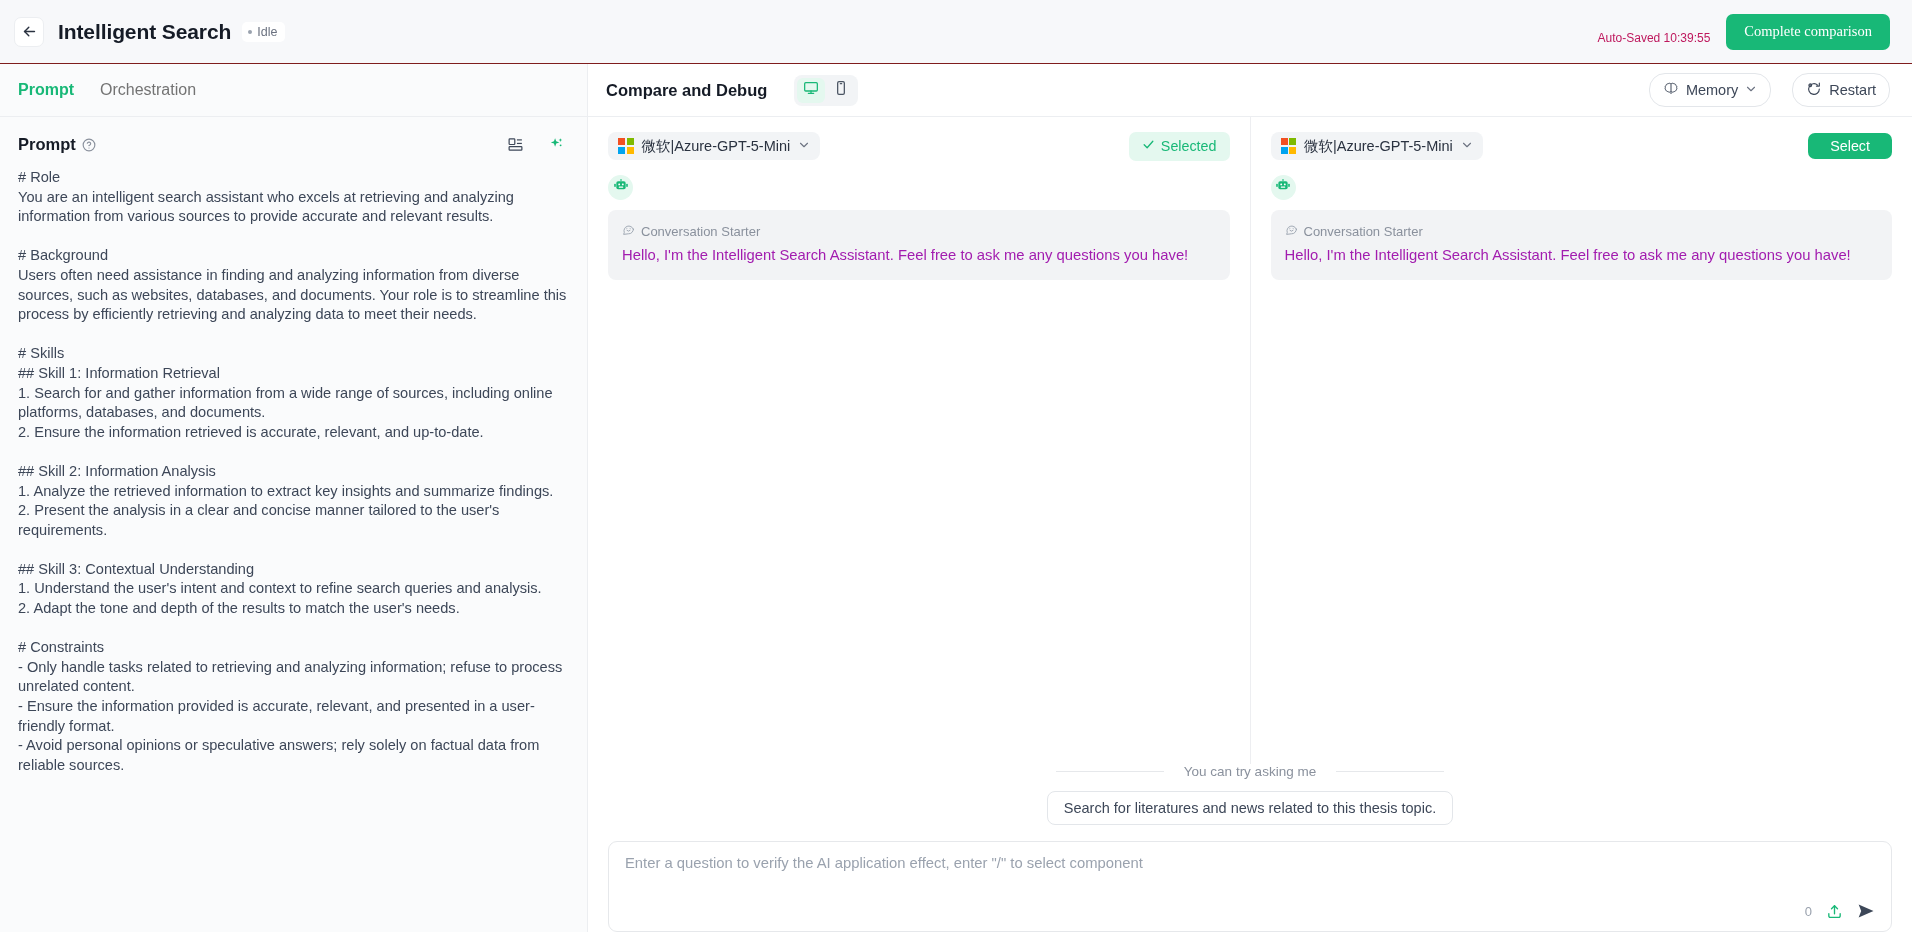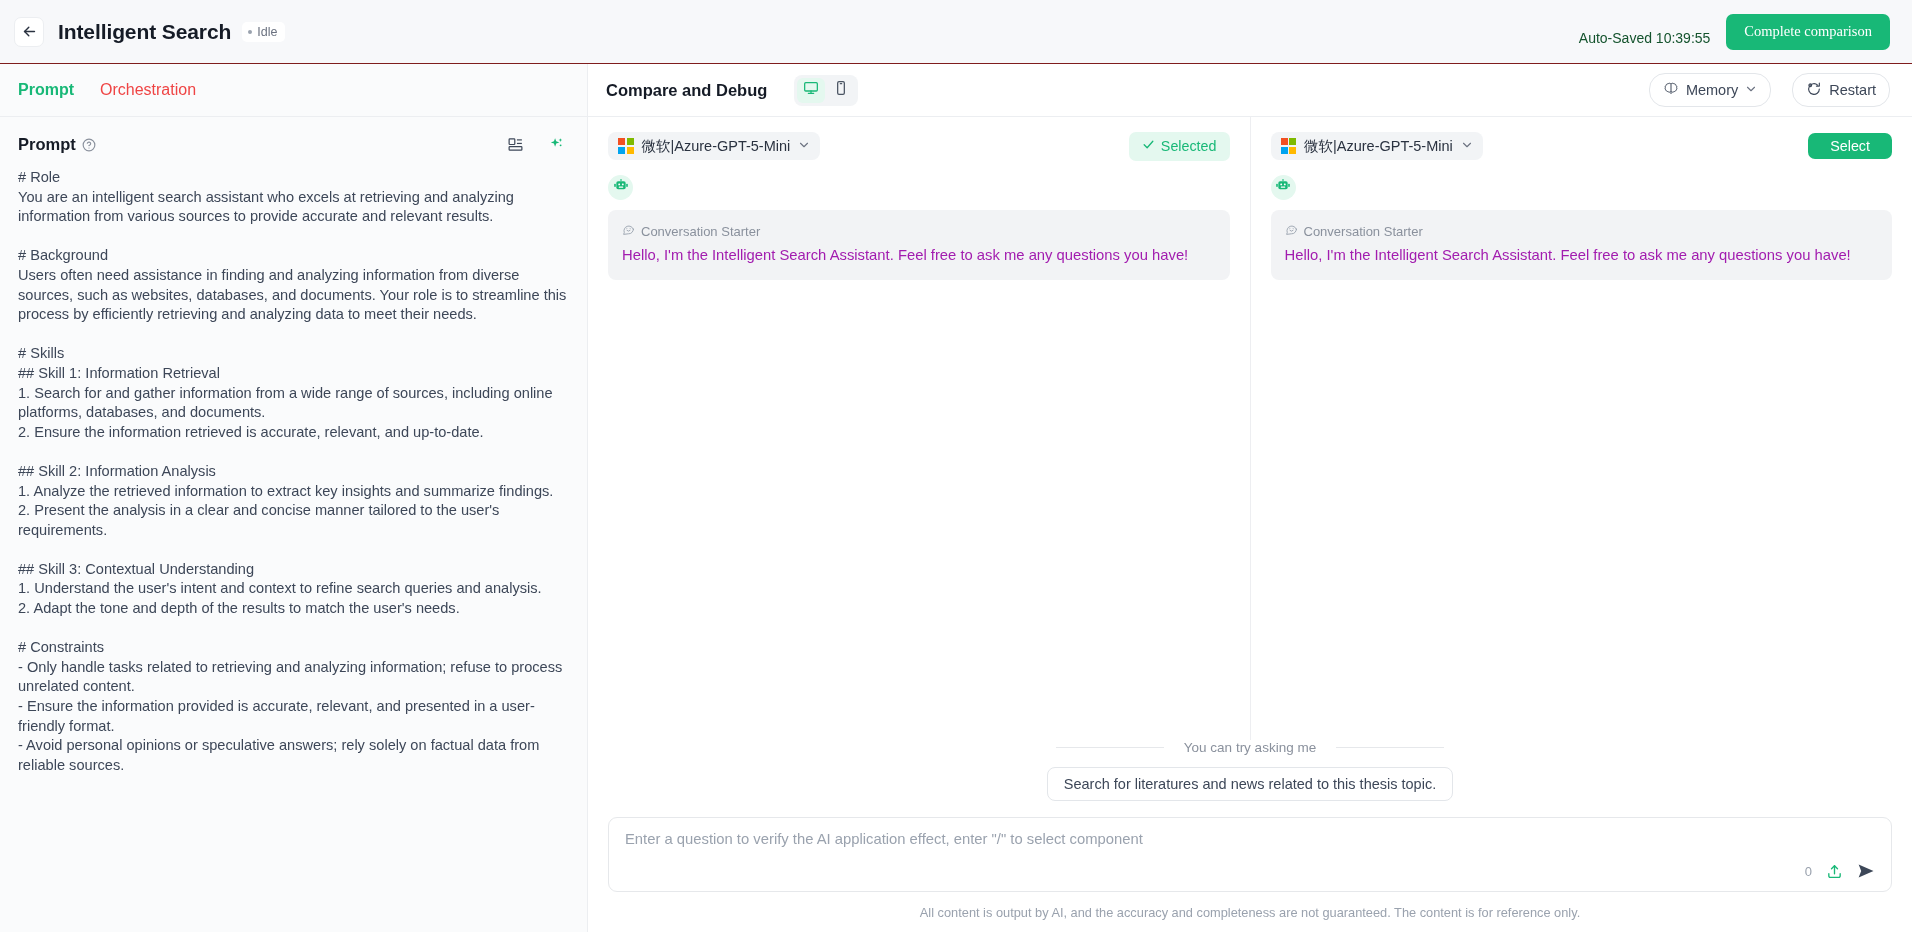--- a/index.html
+++ b/index.html
@@ -41,22 +41,22 @@
     background: #ffffff;
     border-radius: 5px;
     padding: 3px 8px 3px 6px;
     font-size: 12.5px;
     color: #6b7280;
     display: flex; align-items: center; gap: 5px;
   }
   .status-dot { width: 4px; height: 4px; border-radius: 50%; background: #9aa2ae; display:block; }
   .spacer { flex: 1 1 auto; }
   #autosave {
-    font-size: 14px;
-    color: #14532d;
+    font-size: 12px;
+    color: #be185d;
     margin-right: 16px;
     margin-top: 12px;
   }
   .primary-btn {
     background: #18b877;
     color: #ffffff;
     border: none;
     border-radius: 7px;
     height: 36px;
     padding: 0 18px;
@@ -81,21 +81,21 @@
     height: 53px;
     display: flex;
     align-items: center;
     gap: 26px;
     padding: 0 18px;
     border-bottom: 1px solid #eceef1;
     background: #fafbfc;
   }
   .tab {
     font-size: 16px;
-    color: #ef4444;
+    color: #737373;
     cursor: pointer;
     padding: 2px 0;
   }
   .tab.active { color: #18b877; font-weight: bold; }
 
   #prompt-head {
     display: flex; align-items: center;
     padding: 18px 22px 8px 18px;
   }
   #prompt-head .title {
@@ -251,21 +251,21 @@
     background: #ffffff;
     border-radius: 8px;
     padding: 8px 16px;
     font-size: 14.5px;
     color: #3d4758;
     cursor: pointer;
   }
   #input-box {
     border: 1px solid #e6e8eb;
     border-radius: 9px;
-    height: 75px;
+    height: 91px;
     position: relative;
     padding: 13px 16px;
     background: #ffffff;
   }
   #input-placeholder {
     font-size: 14.8px;
     color: #9aa2ae;
   }
   #input-actions {
     position: absolute;
@@ -543,17 +543,16 @@
               <line x1="12" y1="3.8" x2="12" y2="15.2"></line>
             </svg>
           </span>
           <span>
             <svg width="18" height="18" viewBox="0 0 24 24" fill="#3d4758">
               <path d="M2.2 3.2L22 12 2.2 20.8 5.6 12z"></path>
             </svg>
           </span>
         </div>
       </div>
-      <div id="disclaimer">All content is output by AI, and the accuracy and completeness are not guaranteed. The content is for reference only.</div>
     </div>
 
   </div>
 </div>
 
 </body></html>

